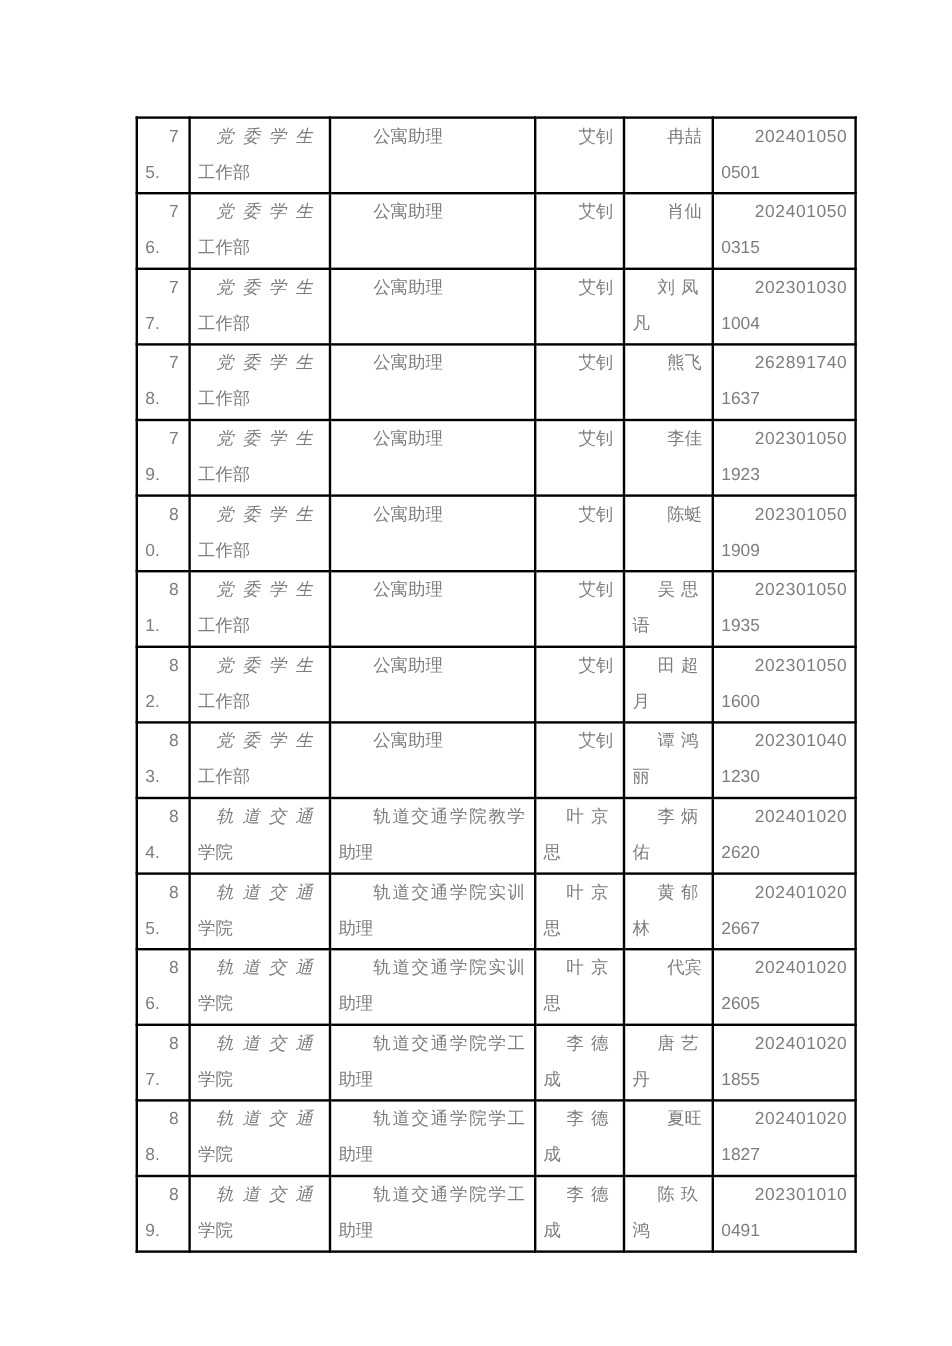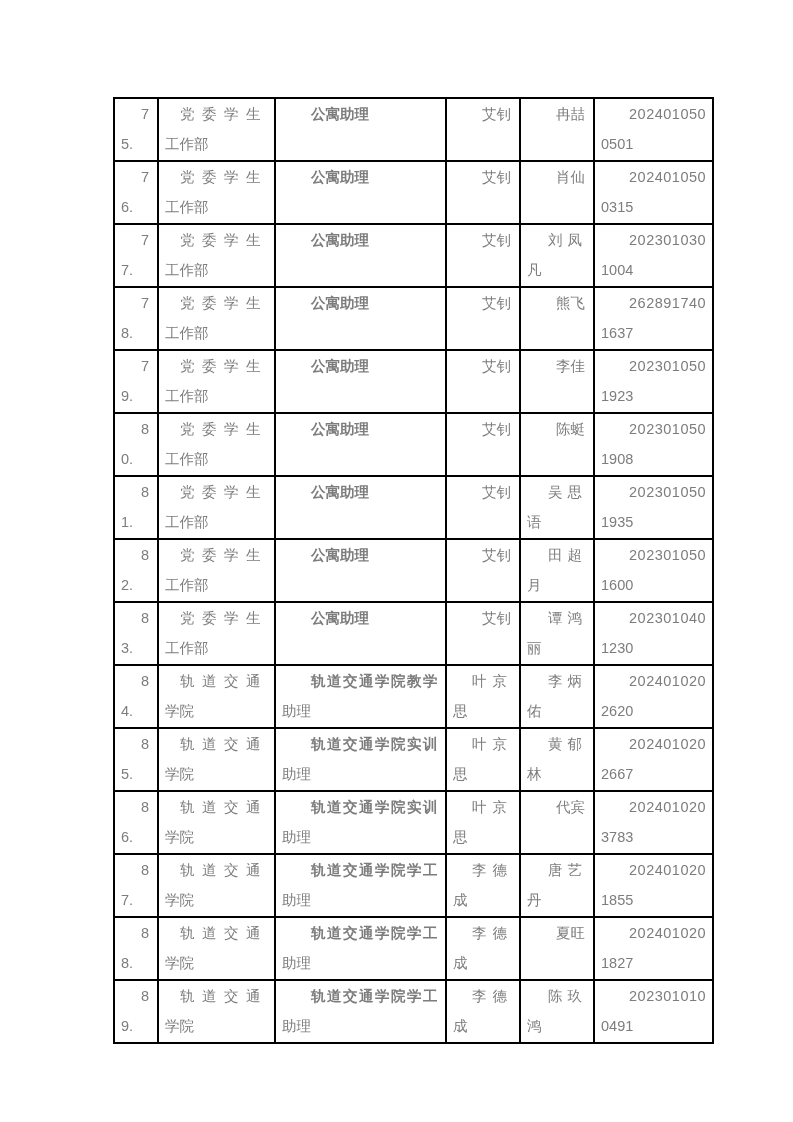--- a/index.html
+++ b/index.html
@@ -22,22 +22,22 @@
   }
   table.roster tr{height:61.5px;}
   .cl{
     height:29.5px;line-height:29.5px;
     font-size:14.5px;color:#7d7d7d;
     white-space:pre;overflow:visible;
   }
   
   td.c-no{padding:1px 2px;}
   td.c-no .cl1{text-align:right;padding-right:2px;}
-  td.c-dept .cl1{text-indent:15px;letter-spacing:7.5px;}
-  td.c-pos  .cl1{text-indent:29px;font-weight:bold;}
+  td.c-dept .cl1{text-indent:15px;letter-spacing:7.5px;font-style:italic;}
+  td.c-pos  .cl1{text-indent:29px;}
   td.c-pos.wrapped .cl1{letter-spacing:1.5px;}
   td.c-sup  .cl1{text-indent:29px;}
   td.c-sup.wrapped .cl1{text-indent:19px;letter-spacing:6px;}
   td.c-name .cl1{text-indent:29px;}
   td.c-name.wrapped .cl1{text-indent:21px;letter-spacing:5px;}
   td.c-sid  .cl1{text-indent:28px;letter-spacing:0.5px;text-align:center;}
 </style>
 </head>
 <body>
 
@@ -181,21 +181,21 @@
             <div class="cl cl1">公寓助理</div>
           </td>
           <td class="c-sup">
             <div class="cl cl1">艾钊</div>
           </td>
           <td class="c-name">
             <div class="cl cl1">陈蜓</div>
           </td>
           <td class="c-sid wrapped">
             <div class="cl cl1">202301050</div>
-            <div class="cl cl2">1908</div>
+            <div class="cl cl2">1909</div>
           </td>
         </tr>
         <tr>
           <td class="c-no wrapped">
             <div class="cl cl1">8</div>
             <div class="cl cl2">1.</div>
           </td>
           <td class="c-dept wrapped">
             <div class="cl cl1">党委学生</div>
             <div class="cl cl2">工作部</div>
@@ -330,21 +330,21 @@
           </td>
           <td class="c-sup wrapped">
             <div class="cl cl1">叶京</div>
             <div class="cl cl2">思</div>
           </td>
           <td class="c-name">
             <div class="cl cl1">代宾</div>
           </td>
           <td class="c-sid wrapped">
             <div class="cl cl1">202401020</div>
-            <div class="cl cl2">3783</div>
+            <div class="cl cl2">2605</div>
           </td>
         </tr>
         <tr>
           <td class="c-no wrapped">
             <div class="cl cl1">8</div>
             <div class="cl cl2">7.</div>
           </td>
           <td class="c-dept wrapped">
             <div class="cl cl1">轨道交通</div>
             <div class="cl cl2">学院</div>

